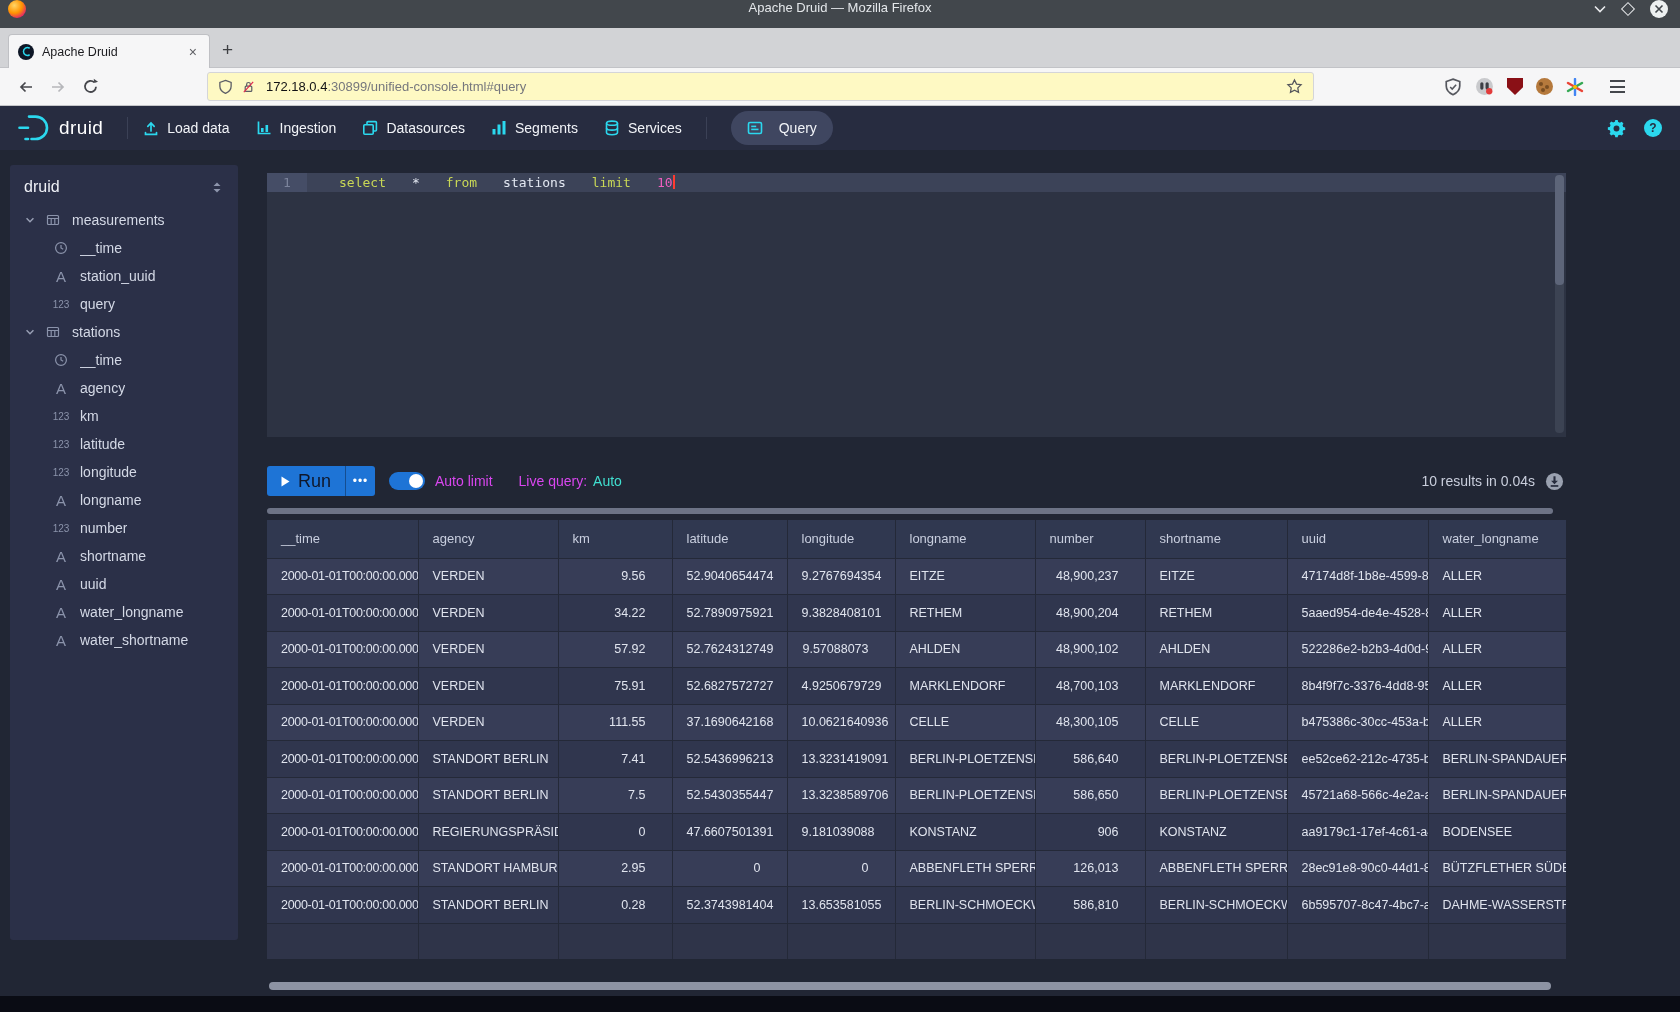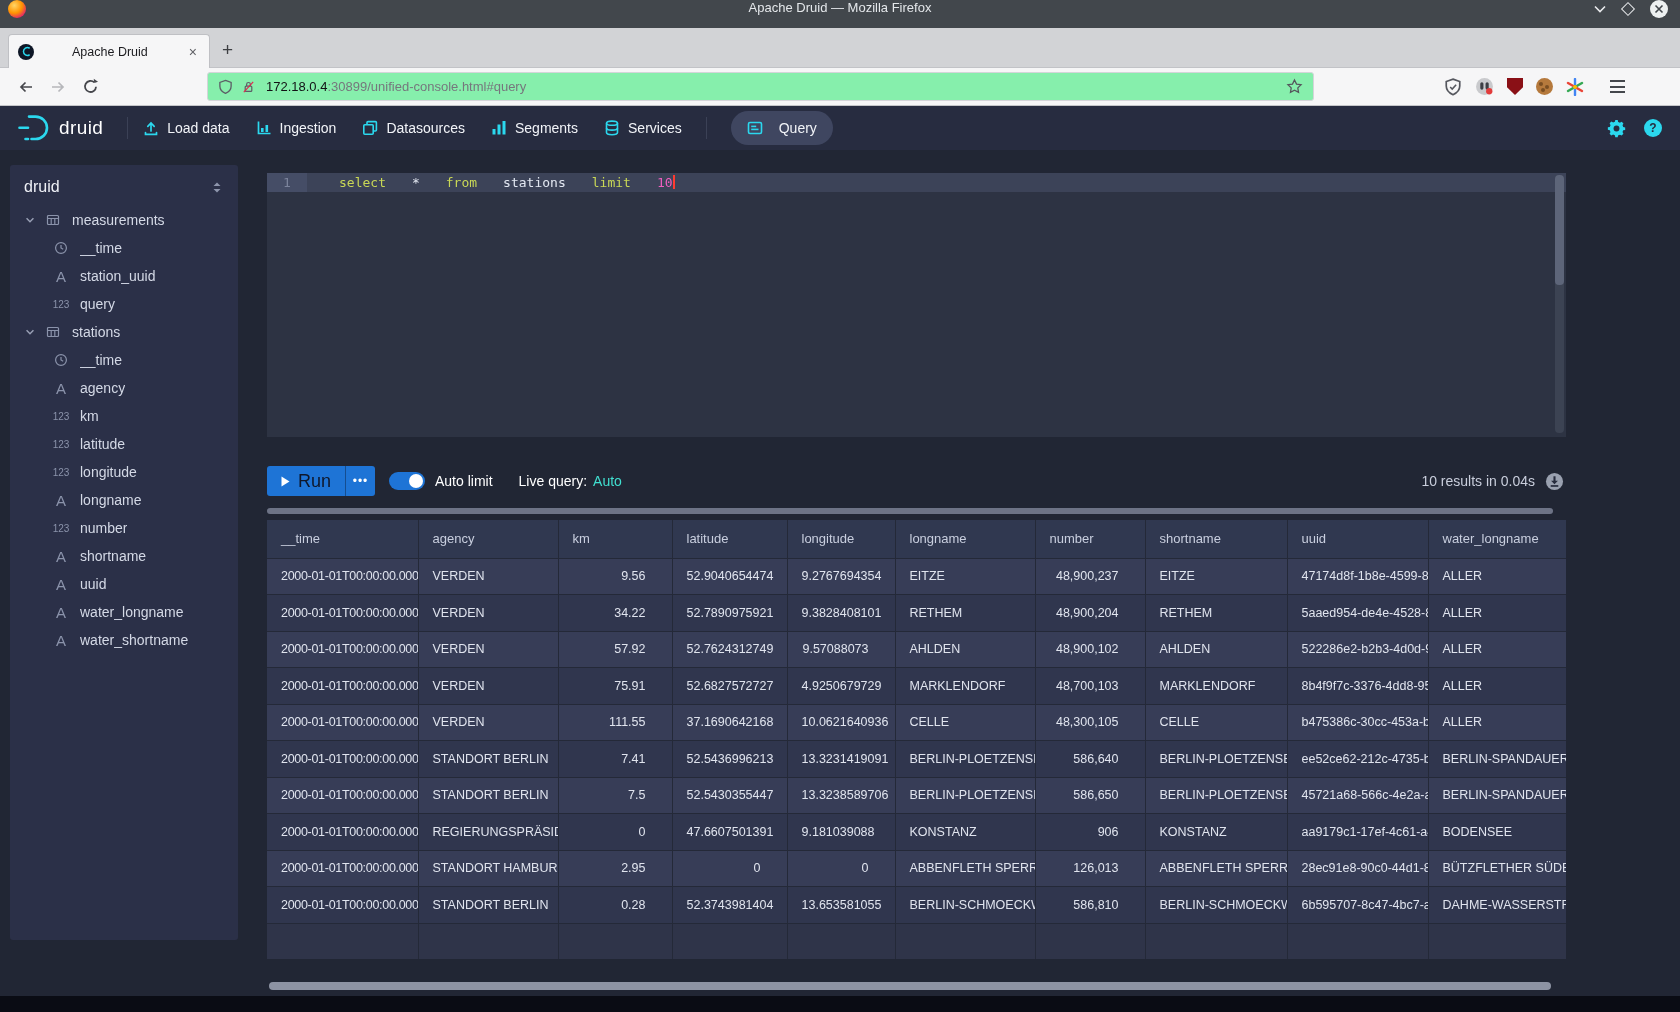--- a/index.html
+++ b/index.html
@@ -18,34 +18,34 @@
     font-size:13px; pointer-events:none; }
   .win-controls { margin-left:auto; display:flex; align-items:center; gap:17px; margin-right:12px; }
   .wc-min svg, .wc-close svg { display:block; }
   .wc-max { width:10px; height:10px; border:1.4px solid #e8eaec; transform:rotate(45deg); }
   .wc-close { width:18px; height:18px; border-radius:50%; background:#edf0f1;
     display:flex; align-items:center; justify-content:center; }
 
   
   .tabbar { position:absolute; top:28px; left:0; width:1680px; height:40px;
     background:#d2d3d6; display:flex; align-items:flex-end; padding-left:8px;
-    border-bottom:1px solid #c2c3c7;text-align:center; }
+    border-bottom:1px solid #c2c3c7; }
   .tab { width:202px; height:34px; background:#f6f6f7; border:1px solid #bfc0c4; border-bottom:none;
     border-radius:4px 4px 0 0; display:flex; align-items:center; padding:0 9px; gap:8px; margin-bottom:-1px; }
   .favicon { width:16px; height:16px; border-radius:50%; background:#0e1626; flex:0 0 auto;
     display:flex; align-items:center; justify-content:center; }
   .tab-title { flex:1; font-size:12.5px; color:#1b1b1f; white-space:nowrap; overflow:hidden; }
   .tab-close { font-size:14px; color:#5f6065; padding:0 3px; }
   .newtab { font-size:19px; color:#3e3f43; margin-left:12px; margin-bottom:7px; line-height:20px; }
 
   
   .toolbar { position:absolute; top:68px; left:0; width:1680px; height:38px;
     background:#f6f6f7; border-bottom:1px solid #c5c6c9; display:flex; align-items:center; padding-left:14px; }
   .navbtn { width:24px; height:24px; display:flex; align-items:center; justify-content:center; margin-right:8px; }
-  .urlbar { width:1107px; height:29px; margin-left:97px; background:#86efac; border:1px solid #d4d5d9;
+  .urlbar { width:1107px; height:29px; margin-left:97px; background:#fef9c3; border:1px solid #d4d5d9;
     border-radius:3px; display:flex; align-items:center; padding-left:10px; position:relative; font-size:13px; }
   .urlbar .lock { margin-left:8px; }
   .url-text { margin-left:10px; white-space:nowrap; }
   .url-host { color:#121215; }
   .url-rest { color:#76777d; }
   .url-star { position:absolute; right:10px; top:5px; }
   .ext-icons { display:flex; align-items:center; gap:13px; margin-left:130px; }
   .hamburger { margin-left:13px; display:flex; flex-direction:column; gap:3.5px; }
   .hamburger div { width:15px; height:2px; background:#44474c; }
   .cookie { width:17px; height:17px; border-radius:50%; background:#b5793c; position:relative; }
@@ -101,21 +101,21 @@
   
   .runbar { position:absolute; left:267px; top:316px; width:1299px; height:30px;
     display:flex; align-items:center; }
   .btn-run { width:78px; height:30px; background:#1e74d6; border-radius:3px 0 0 3px;
     display:flex; align-items:center; justify-content:center; gap:8px; color:#0f172a; font-size:18px; }
   .btn-more { width:30px; height:30px; background:#1e74d6; border-radius:0 3px 3px 0;
     border-left:1px solid rgba(10,30,60,.45); color:#fff; font-size:12px; letter-spacing:1px;
     display:flex; align-items:center; justify-content:center; }
   .switch { width:36px; height:18px; border-radius:9px; background:#1e74d6; margin-left:14px; position:relative; }
   .switch .knob { position:absolute; right:2px; top:2px; width:14px; height:14px; border-radius:50%; background:#fff; }
-  .lbl { color:#ffffff; font-size:14px; margin-left:10px; }
+  .lbl { color:#d946ef; font-size:14px; margin-left:10px; }
   .lq-label { margin-left:26px; }
   .lq-value { color:#40dfd0; margin-left:6px; font-size:14px; }
   .results { margin-left:auto; color:#c9cedc; font-size:14px; }
   .dl-icon { margin-left:10px; margin-right:2px; display:flex; }
 
   
   .hbar-top { position:absolute; left:267px; top:358px; width:1286px; height:6px;
     background:#6d7386; border-radius:3px; }
   .hbar-bottom { position:absolute; left:269px; top:832px; width:1282px; height:8px;
     background:#8d93a3; border-radius:4px; }

